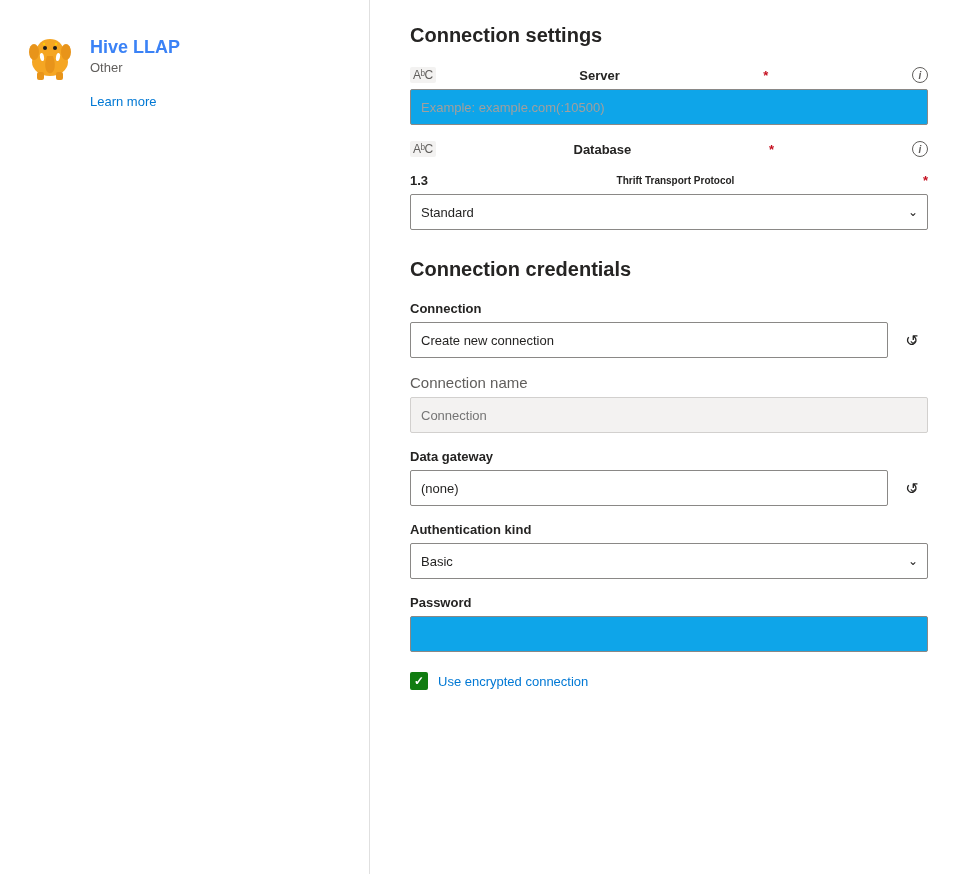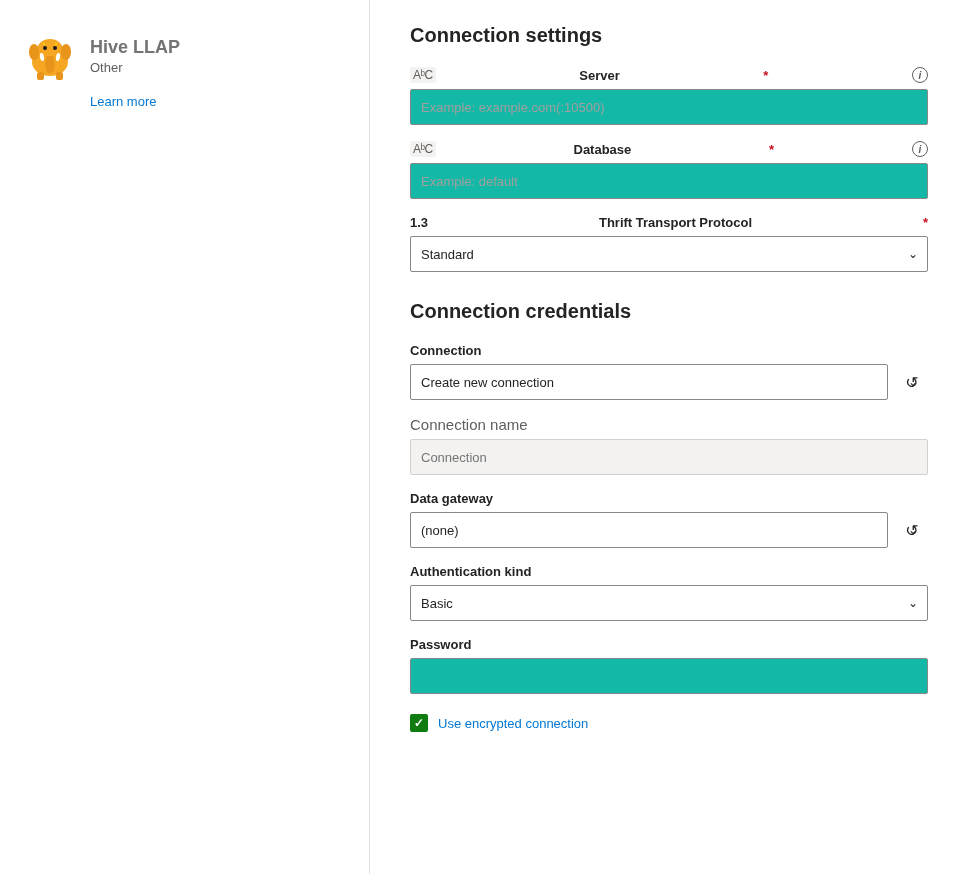--- a/index.html
+++ b/index.html
@@ -34,21 +34,21 @@
       width: 52px;
       height: 52px;
     }
     .sidebar-title-group {
       display: flex;
       flex-direction: column;
     }
     .sidebar-title {
       font-size: 18px;
       font-weight: 600;
-      color: #737373;
+      color: #3b82f6;
     }
     .sidebar-subtitle {
       font-size: 13px;
       color: #605e5c;
       margin-top: 2px;
     }
     .sidebar-learn-more {
       font-size: 13px;
       color: #0078d4;
       text-decoration: none;
@@ -114,21 +114,21 @@
     }
 
     .text-input {
       width: 100%;
       height: 36px;
       border: 1px solid #8a8886;
       border-radius: 2px;
       padding: 0 10px;
       font-size: 13px;
       color: #252423;
-      background: #14b8a6;
+      background: #0ea5e9;
       outline: none;
     }
     .text-input::placeholder {
       color: #a19f9d;
     }
 
     .select-wrapper {
       position: relative;
       display: flex;
       align-items: center;
@@ -290,27 +290,26 @@
       <input type="text" class="text-input" placeholder="Example: example.com(:10500)" style="">
     </div>
 
     <div class="field-group">
       <div class="field-label">
         <span class="label-icon">AᵇC</span>
         <span>Database</span>
         <span class="required-star">*</span>
         <span class="info-icon">i</span>
       </div>
-      <input type="text" class="text-input" placeholder="Example: default" style="">
     </div>
 
     <div class="field-group protocol-section">
       <div class="field-label">
         <span class="number-label">1.3</span>
-        <span style="font-size:13px;font-weight:600;">Thrift Transport Protocol</span>
+        <span style="font-size:10px;font-weight:600;">Thrift Transport Protocol</span>
         <span class="required-star">*</span>
       </div>
       <div class="select-wrapper">
         <select class="select-field">
           <option>Standard</option>
           <option>HTTP</option>
         </select>
         <span class="select-chevron">⌄</span>
       </div>
     </div>

